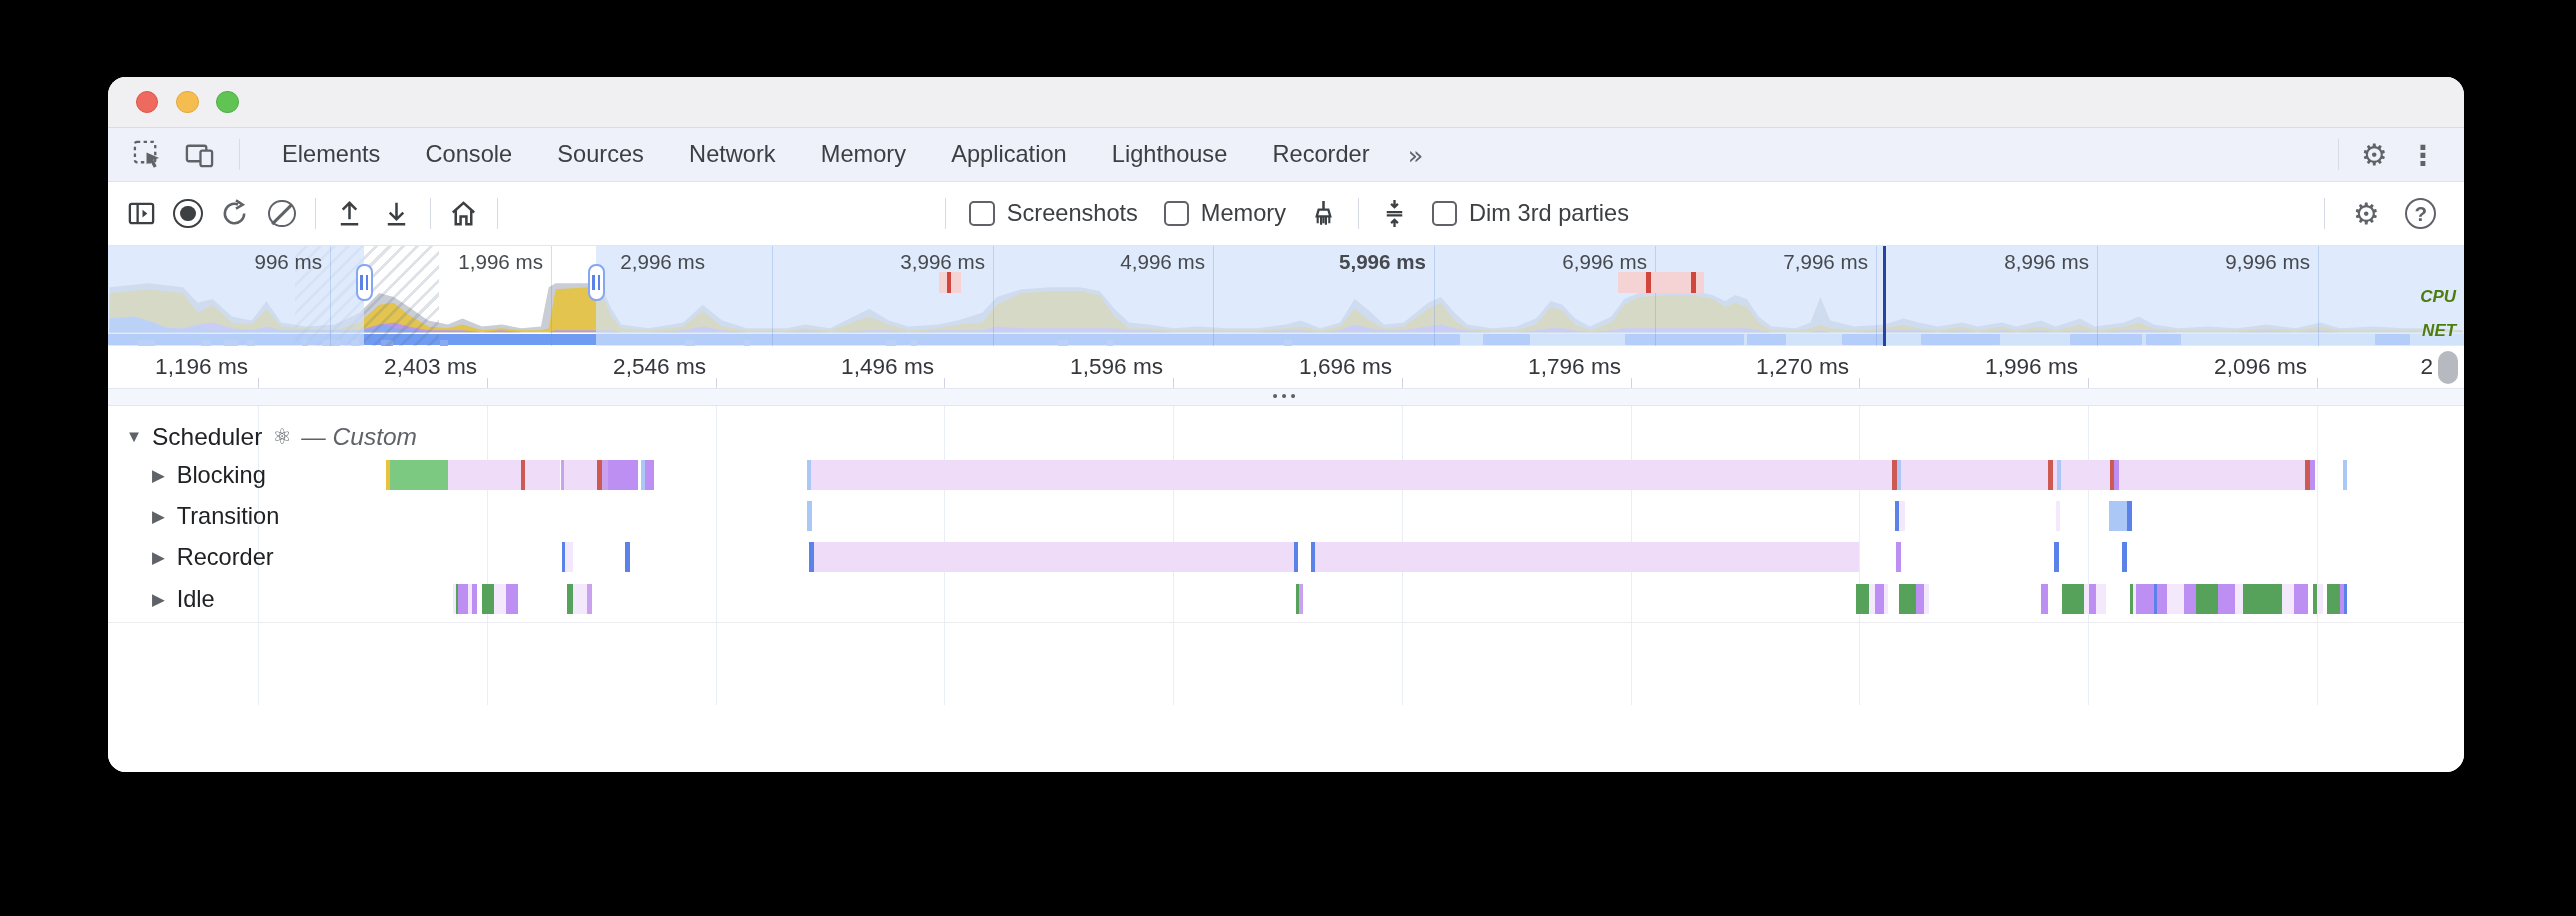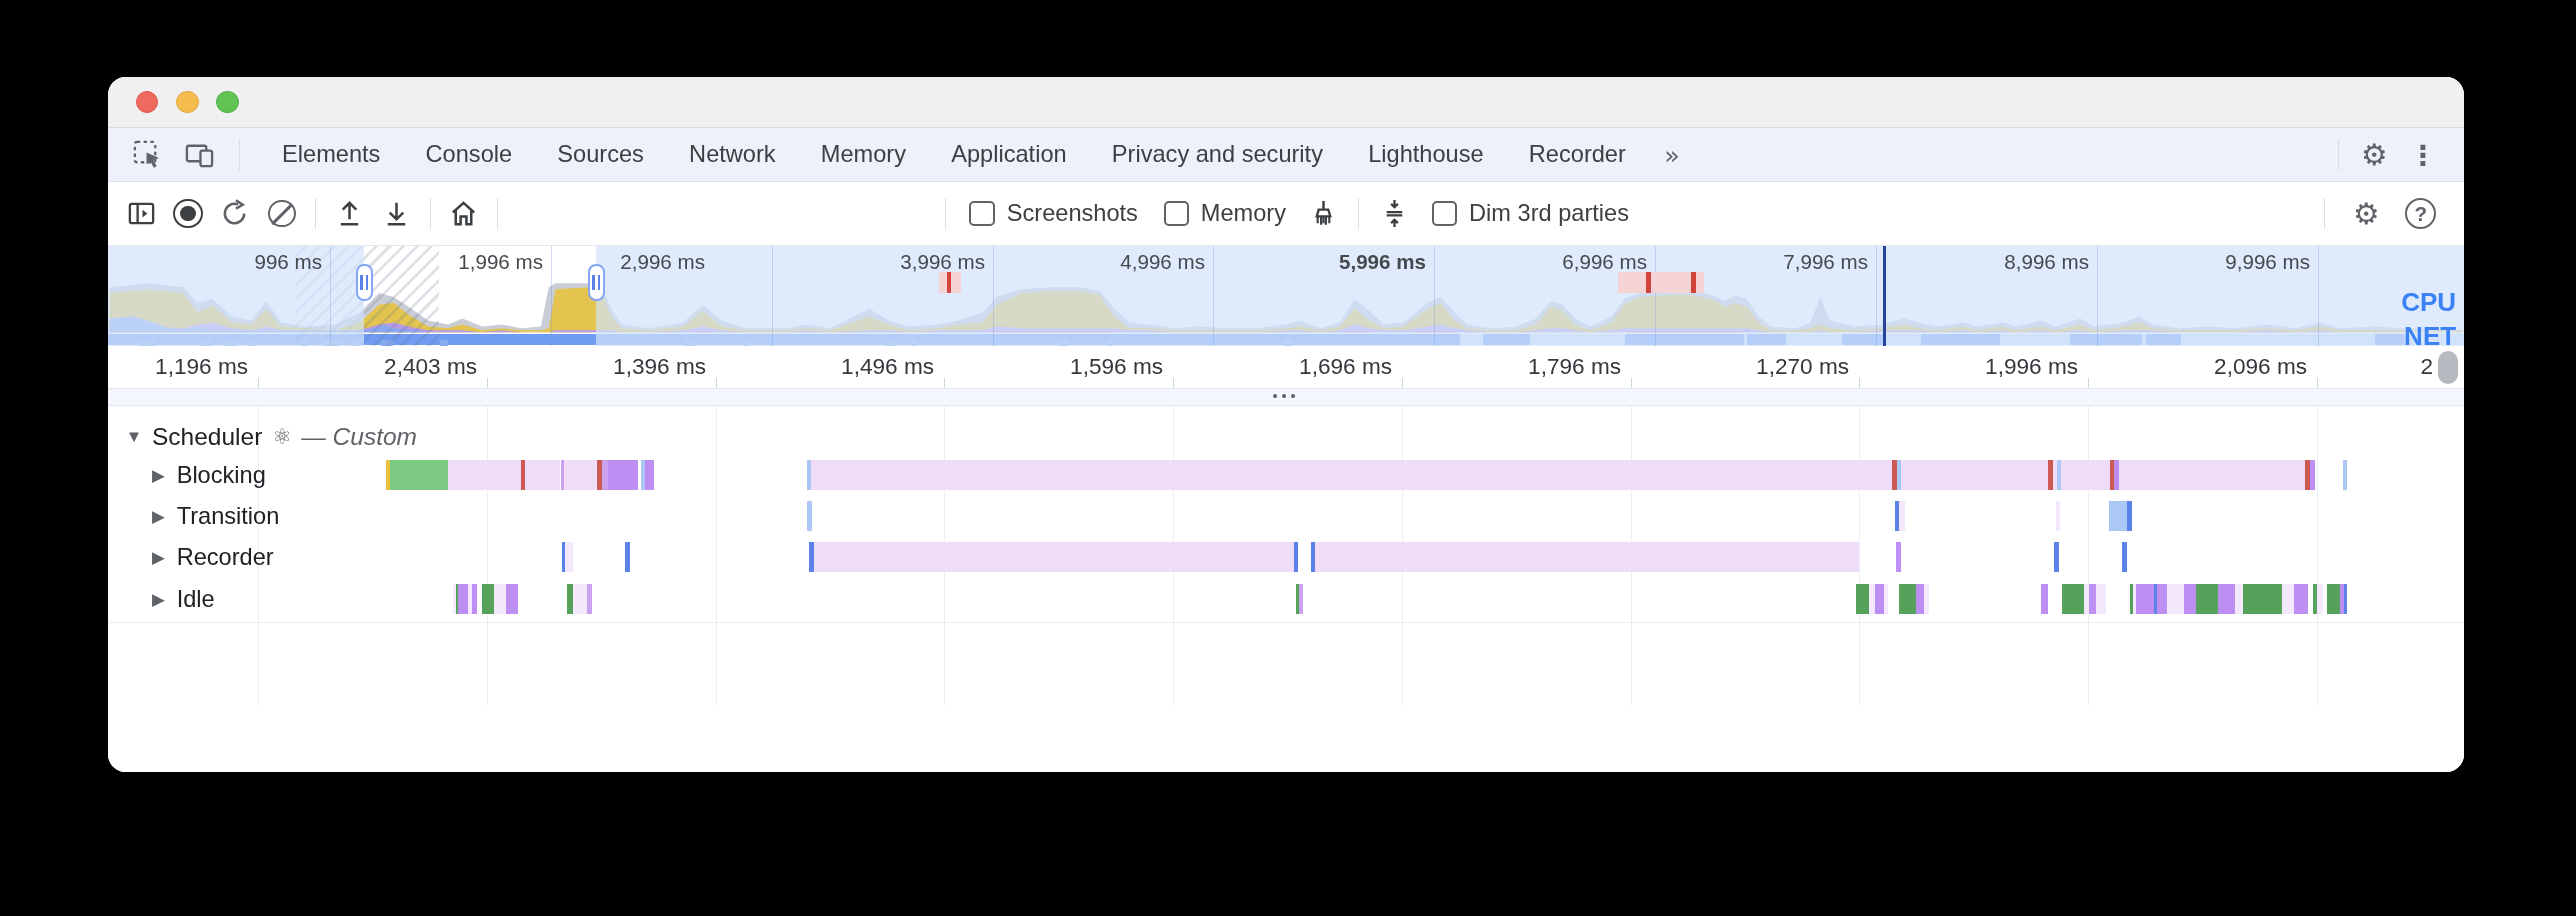--- a/index.html
+++ b/index.html
@@ -53,22 +53,22 @@
   .help-circle { width:31px; height:31px; border:2.5px solid #5f6368; border-radius:50%;
     display:flex; align-items:center; justify-content:center; font-size:20.6px; font-weight:bold; color:#5f6368; }
 
   
   .overview { position:absolute; left:0; top:169px; width:100%; height:100px; background:#fff; overflow:hidden; }
   .ov-gridline { position:absolute; top:0; width:1px; height:100px; background:rgba(110,145,215,.30); }
   .ov-label { position:absolute; top:3.9px; font-size:20.6px; color:#46494e; white-space:nowrap; }
   .ov-hatch { position:absolute; top:0; height:100px;
     background:repeating-linear-gradient(135deg, rgba(255,255,255,0) 0 6.9px, rgba(98,112,138,.20) 6.9px 9.8px); }
   .ov-dim { position:absolute; top:0; height:100px; background:rgba(210,226,251,.70); }
-  .ov-side-label { position:absolute; right:7.9px; font-size:26px; font-weight:bold; color:#3b82f6;
-    text-shadow:0 0 3.9px #dfe9fb; }
+  .ov-side-label { position:absolute; right:7.9px; font-size:17px; font-weight:bold; color:#4d7c0f;
+    text-shadow:0 0 3.9px #dfe9fb;font-style:italic; }
   .net-seg { position:absolute; height:10.8px; background:#6f9bf3; border-radius:1px; }
   .net-base { position:absolute; left:0; width:100%; height:10.8px; background:#cfdffa; }
   .net-subtick { position:absolute; height:5.9px; background:#87abf0; }
   .marker-band { position:absolute; height:21.6px; background:#f5d3d5; }
   .marker-tick { position:absolute; height:21.6px; background:#d2453c; }
   .playhead { position:absolute; width:2.9px; background:#27429f; }
   .sel-handle { position:absolute; width:16.7px; height:37px; background:#fff;
     border:2px solid #84a6f3; border-radius:7.9px; display:flex; gap:2.9px;
     align-items:center; justify-content:center; }
   .sel-handle i { display:block; width:2.5px; height:14.7px; background:#5b82e8; }
@@ -131,21 +131,20 @@
         </div>
         <div class="vsep"></div>
       </div>
       <div class="tabs" id="tabs">
           <div class="tab">Elements</div>
           <div class="tab">Console</div>
           <div class="tab">Sources</div>
           <div class="tab">Network</div>
           <div class="tab">Memory</div>
           <div class="tab">Application</div>
-          <div class="tab">Privacy and security</div>
           <div class="tab">Lighthouse</div>
           <div class="tab">Recorder</div>
         </div>
       <div class="tab-overflow glyph">»</div>
       <div class="tabbar-right">
         <div class="vsep"></div>
         <div class="icon-btn glyph" style="font-size:29.5px">⚙</div>
         <div class="icon-btn glyph" style="font-size:27.5px;font-weight:bold">⋮</div>
       </div>
     </div>
@@ -308,21 +307,21 @@
           <i></i>
           <i></i>
         </div>
       </div>
 
     <div class="ruler" id="ruler">
         <div class="ruler-label" style="right: 2216px;">1,196 ms</div>
         <div class="ruler-tick" style="left: 150px;"></div>
         <div class="ruler-label" style="right: 1987px;">2,403 ms</div>
         <div class="ruler-tick" style="left: 379px;"></div>
-        <div class="ruler-label" style="right: 1758px;">1,396 ms</div>
+        <div class="ruler-label" style="right: 1758px;">2,546 ms</div>
         <div class="ruler-tick" style="left: 608px;"></div>
         <div class="ruler-label" style="right: 1530px;">1,496 ms</div>
         <div class="ruler-tick" style="left: 836px;"></div>
         <div class="ruler-label" style="right: 1301px;">1,596 ms</div>
         <div class="ruler-tick" style="left: 1065px;"></div>
         <div class="ruler-label" style="right: 1072px;">1,696 ms</div>
         <div class="ruler-tick" style="left: 1294px;"></div>
         <div class="ruler-label" style="right: 843px;">1,796 ms</div>
         <div class="ruler-tick" style="left: 1523px;"></div>
         <div class="ruler-label" style="right: 615px;">1,270 ms</div>

